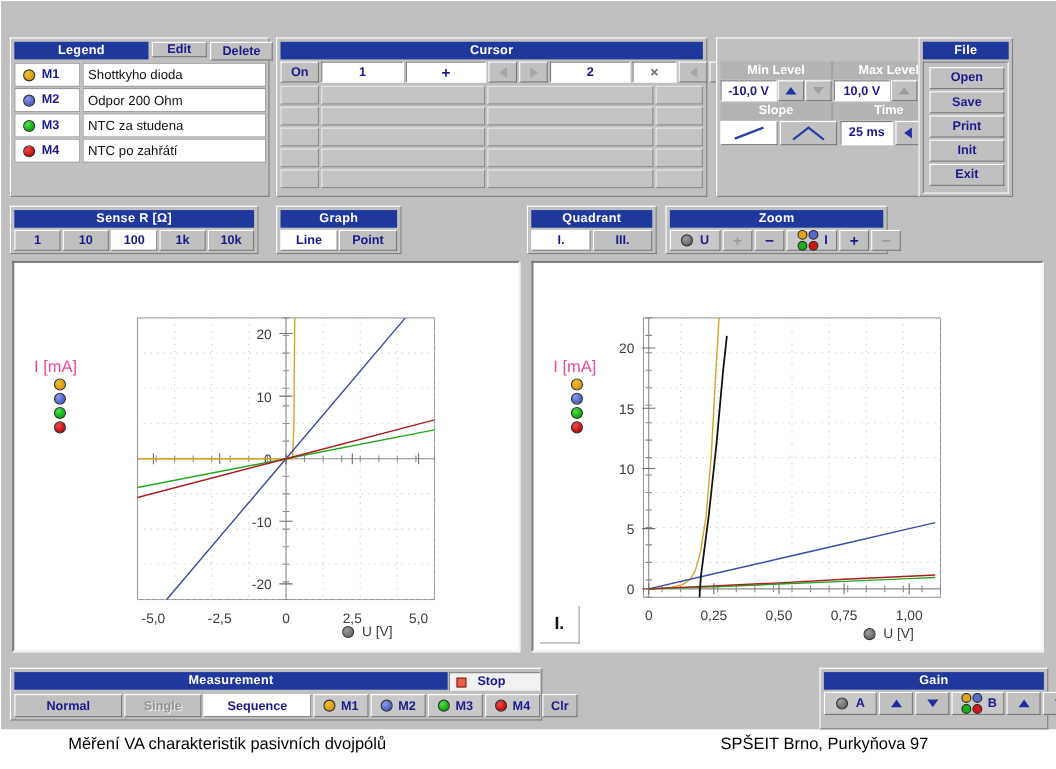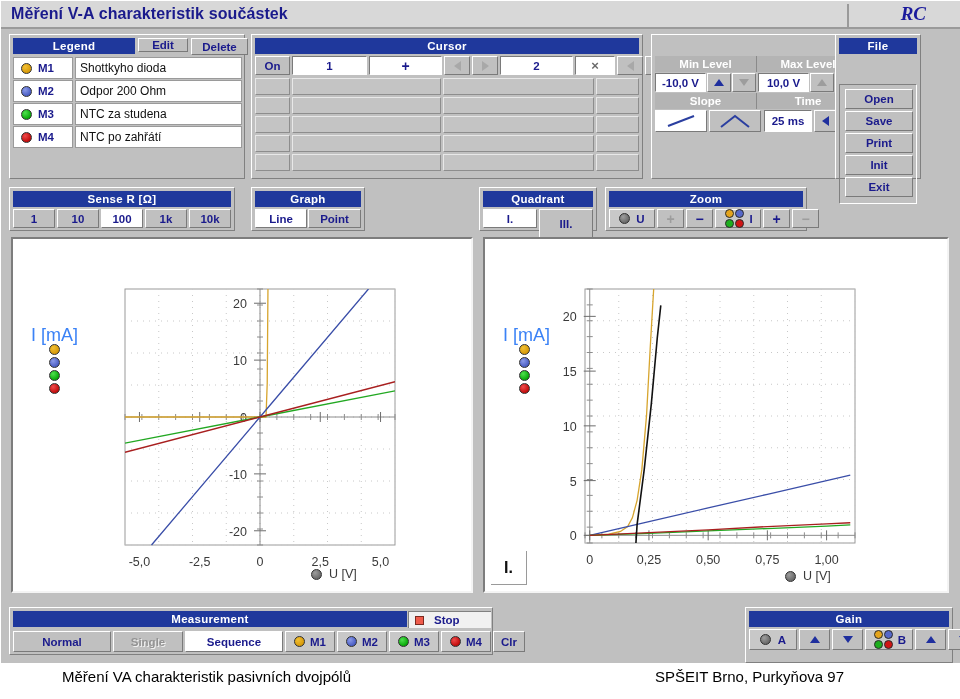--- a/index.html
+++ b/index.html
@@ -132,38 +132,38 @@
   #ramp .rhdr { position: absolute; left: 3px; top: 3px; width: 204px; }
   .sub { height: 16px; background: #b4b4b4; color: #ffffff;
          font-size: 11.5px; font-weight: bold; text-align: center; line-height: 16px;
          border-right: 1px solid #8a8a8a; }
 
   
   #file { left: 834px; top: 33px; width: 86px; height: 145px; }
   #file .fhdr { position: absolute; left: 3px; top: 3px; width: 78px; }
   #file .fbox { position: absolute; left: 3px; top: 21px; width: 78px; height: 120px;
                 border-top: 1px solid #808080; border-left: 1px solid #808080;
-                border-right: 1px solid #fff; border-bottom: 1px solid #fff; margin-top: 28px; }
+                border-right: 1px solid #fff; border-bottom: 1px solid #fff; }
   #file .fbtn { position: absolute; left: 5px; width: 68px; height: 20px; }
 
   
   #sense { left: 8px; top: 186px; width: 226px; height: 44px; }
   #graph { left: 250px; top: 186px; width: 114px; height: 44px; }
   #quadrant { left: 478px; top: 186px; width: 118px; height: 44px; }
   #zoomp { left: 604px; top: 186px; width: 202px; height: 44px; }
 
   
   .chartbox {
     position: absolute; background: #ffffff;
     border-top: 2px solid #7d7d7d; border-left: 2px solid #7d7d7d;
     border-right: 2px solid #f4f4f4; border-bottom: 2px solid #f4f4f4;
   }
   #chartL { left: 10px; top: 236px; width: 462px; height: 356px; }
   #chartR { left: 482px; top: 236px; width: 466px; height: 356px; }
-  .axlabel { position: absolute; color: #3b82f6; font-size: 18px; }
+  .axlabel { position: absolute; color: #ec4899; font-size: 15px; }
   .chart-dots { position: absolute; display: flex; flex-direction: column; gap: 2px; }
   .quad-ind {
     position: absolute; left: 6px; bottom: 6px; width: 36px; height: 34px;
     background: #fff; border-right: 1px solid #9a9a9a; border-bottom: 1px solid #9a9a9a;
     display: flex; align-items: center; justify-content: center;
     color: #101010; font-size: 16px; font-weight: bold;
   }
   .ulab { position: absolute; display: flex; align-items: center; gap: 7px; color: #3a3a3a; font-size: 12.5px; }
 
   
@@ -179,25 +179,20 @@
   .mbtn { height: 21px; }
 
   
   .caption { position: absolute; top: 668px; color: #000; font-size: 15px; white-space: nowrap; }
 </style>
 </head>
 <body>
 
 <div id="app">
 
-  <div class="titlebar">
-    <div class="title-text">Měření V-A charakteristik součástek</div>
-    <div class="title-sep"></div>
-    <div class="rc-logo">RC</div>
-  </div>
 
   <div class="panel" id="legend">
     <div class="toprow">
       <div class="hdr lg-hdr">Legend</div>
       <div class="btn" style="width:50px;height:14px">Edit</div>
       <div class="btn" style="width:57px;height:17px">Delete</div>
     </div>
     <div class="rows">
       <div class="lrow">
         <div class="tag">
@@ -359,21 +354,21 @@
     <div style="position:absolute;left:3px;top:21px;display:flex;gap:1px">
       <div class="btn sel" style="width:52px;height:19px">Line</div>
       <div class="btn" style="width:53px;height:19px">Point</div>
     </div>
   </div>
 
   <div class="panel" id="quadrant">
     <div class="hdr" style="position:absolute;left:3px;top:3px;width:110px">Quadrant</div>
     <div style="position:absolute;left:3px;top:21px;display:flex;gap:2px">
       <div class="btn sel" style="width:54px;height:19px">I.</div>
-      <div class="btn" style="width:54px;height:30px">III.</div>
+      <div class="btn" style="width:54px;height:19px">III.</div>
     </div>
   </div>
 
   <div class="panel" id="zoomp">
     <div class="hdr" style="position:absolute;left:3px;top:3px;width:194px">Zoom</div>
     <div style="position:absolute;left:3px;top:21px;display:flex;gap:2px;align-items:center">
       <div class="btn flat" style="width:46px;height:19px;gap:6px">
         <i class="dot gray"></i>
         <span style="color:#1a1a8c">U</span>
       </div>

